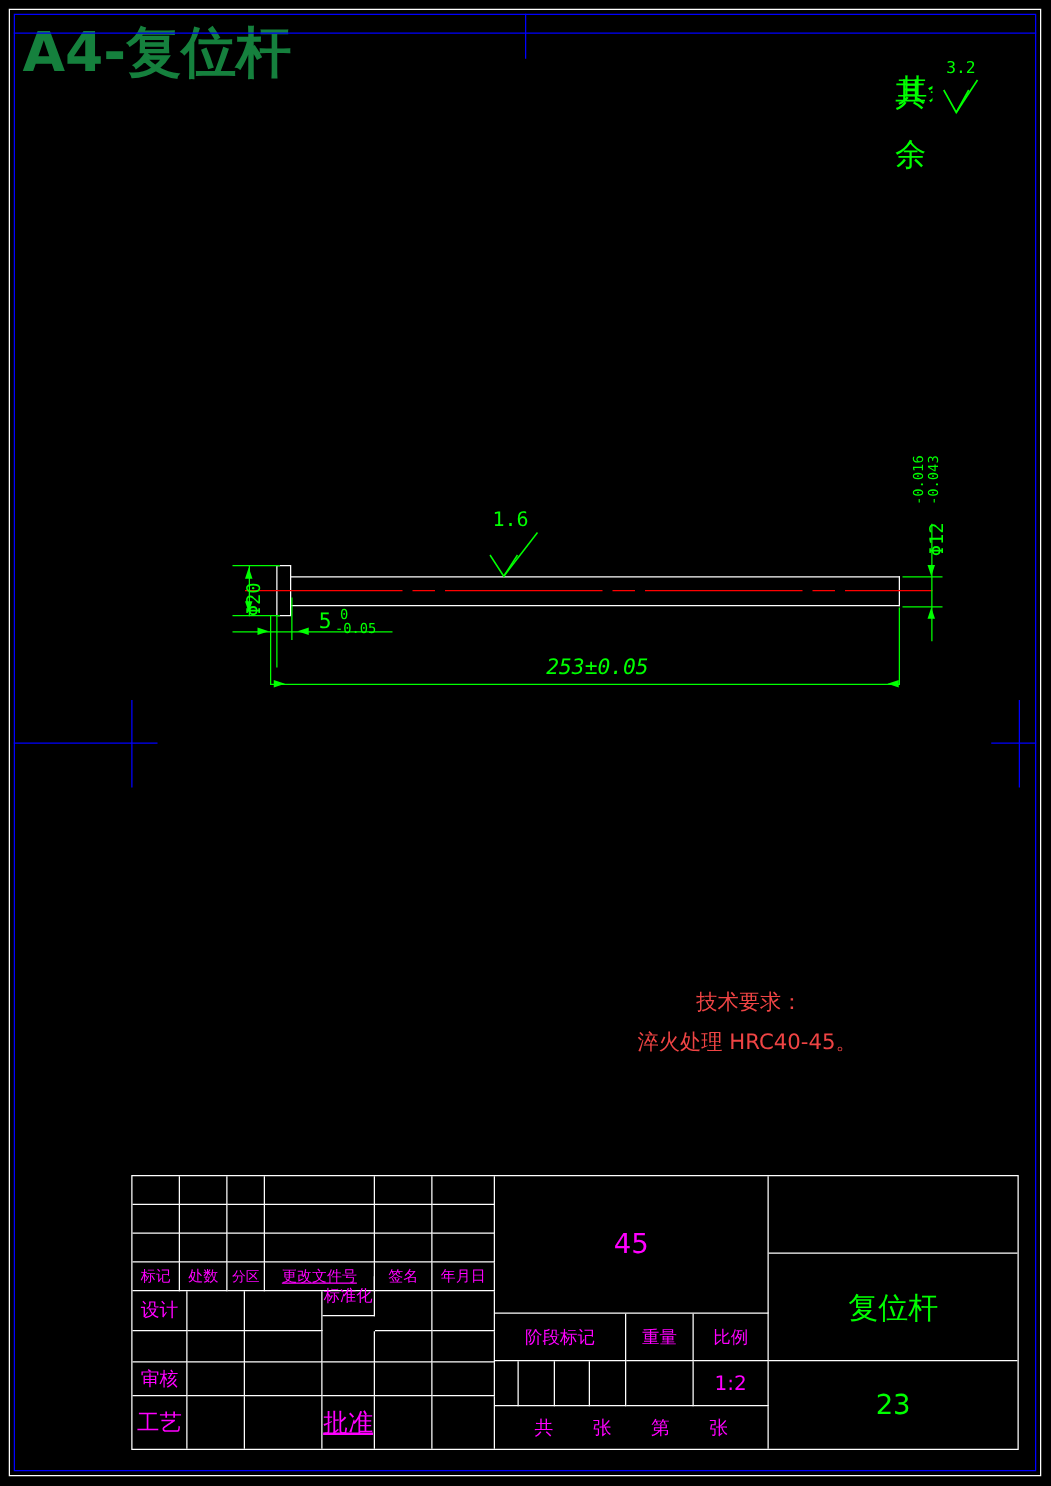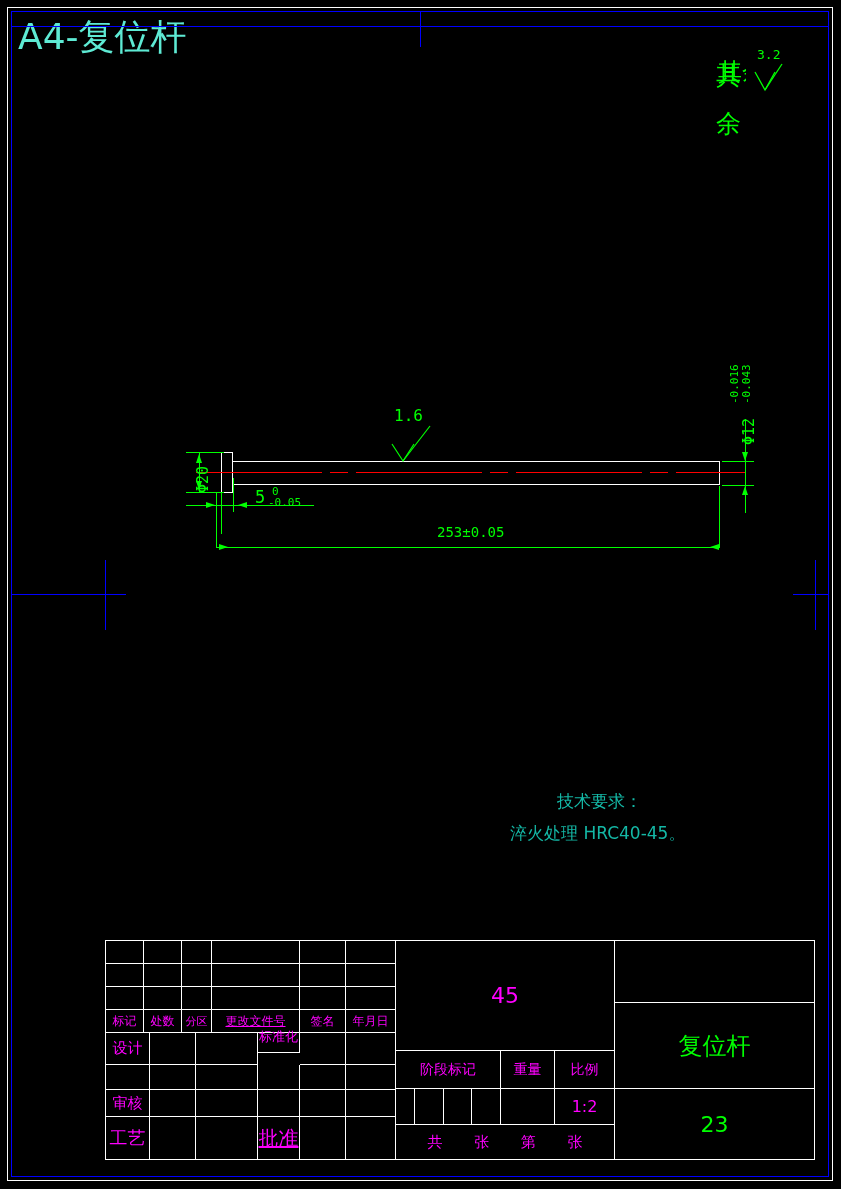--- a/index.html
+++ b/index.html
@@ -25,23 +25,23 @@
     box-sizing: border-box;
   }
   .blue-frame {
     left: 11px; top: 11px;
     width: 818px; height: 1166px;
     border: 1px solid #0000ff;
     box-sizing: border-box;
   }
   .title-text {
     left: 18px; top: 13px;
-    color: #5eead4;
-    font-size: 36px;
-    font-weight: normal;
+    color: #15803d;
+    font-size: 44px;
+    font-weight: bold;
     font-family: "DejaVu Sans", sans-serif;
     letter-spacing: 0px;
     white-space: nowrap;
   }
 
   
   .cmark-v { background: #0000ff; width: 1px; }
   .cmark-h { background: #0000ff; height: 1px; }
   .green-line { background: #00ff00; }
 
@@ -101,21 +101,21 @@
     color: #ff00ff;
     font-family: "DejaVu Sans", sans-serif;
     font-size: 13px;
     overflow: hidden;
   }
   #titleblock .nb-r { border-right: none; }
   #titleblock .nb-b { border-bottom: none; }
   #titleblock .green { color: #00ff00; }
 
   .tech-note {
-    color: #14b8a6;
+    color: #ef4444;
     font-family: "DejaVu Sans", sans-serif;
     font-size: 17px;
     white-space: nowrap;
   }
 </style>
 </head>
 <body>
 
 <div id="sheet">
 
@@ -178,21 +178,21 @@
   <div class="arr arr-l" style="left:238px; top:502px;"></div>
   <div class="abs gtext" style="left:255px; top:487px; font-size:17px;">5</div>
   <div class="abs gtext" style="left:272px; top:485px; font-size:11px;">0</div>
   <div class="abs gtext" style="left:268px; top:496px; font-size:11px;">-0.05</div>
 
   <div class="abs green-line" style="left:216px; top:492px; width:1px; height:56px;"></div>
   <div class="abs green-line" style="left:719px; top:486px; width:1px; height:62px;"></div>
   <div class="abs green-line" style="left:216px; top:547px; width:504px; height:1px;"></div>
   <div class="arr arr-r" style="left:219px; top:544px;"></div>
   <div class="arr arr-l" style="left:710px; top:544px;"></div>
-  <div class="abs gtext" style="left:437px; top:524px; font-size:14px;">253±0.05</div>
+  <div class="abs gtext" style="left:437px; top:524px; font-size:17px;font-style:italic;">253±0.05</div>
 
   <div class="abs green-line" style="left:722px; top:461px; width:32px; height:1px;"></div>
   <div class="abs green-line" style="left:722px; top:485px; width:32px; height:1px;"></div>
   <div class="abs green-line" style="left:745px; top:419px; width:1px; height:94px;"></div>
   <div class="arr arr-d" style="left:742px; top:452px;"></div>
   <div class="arr arr-u" style="left:742px; top:486px;"></div>
   <div class="abs vtext" style="left:740px; top:445px; font-size:15px;">Φ12</div>
   <div class="abs vtext" style="left:728px; top:404px; font-size:11px;">-0.016</div>
   <div class="abs vtext" style="left:740px; top:404px; font-size:11px;">-0.043</div>
 

